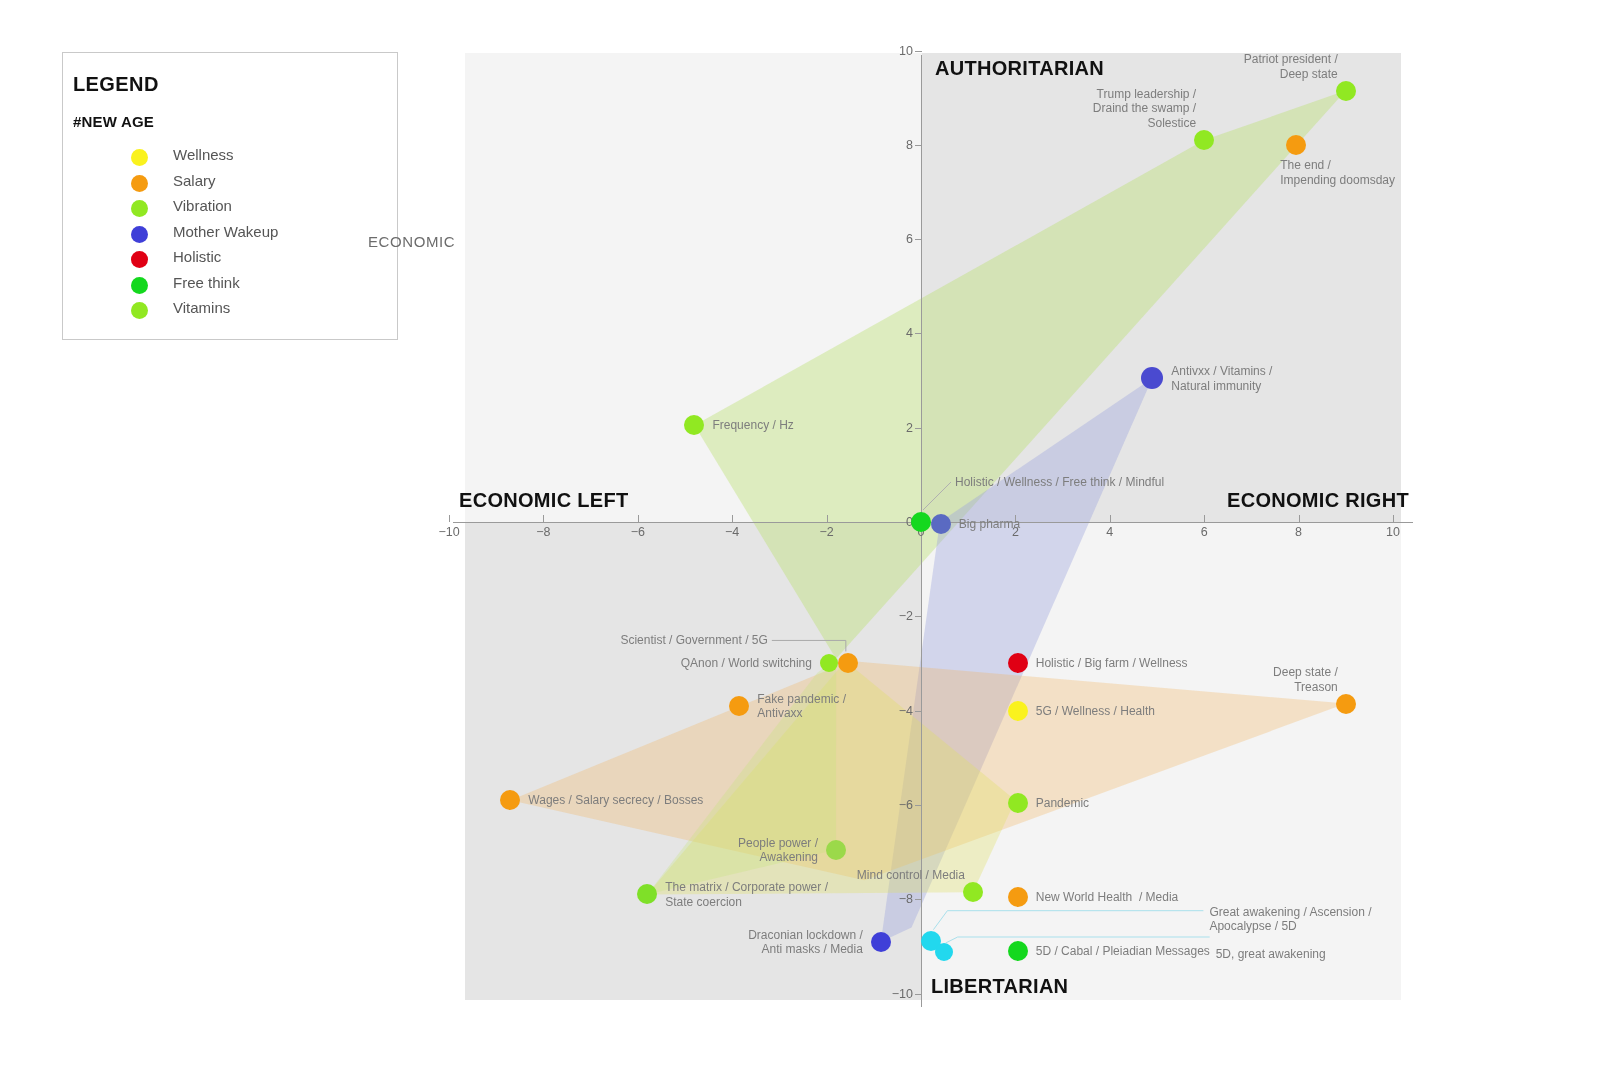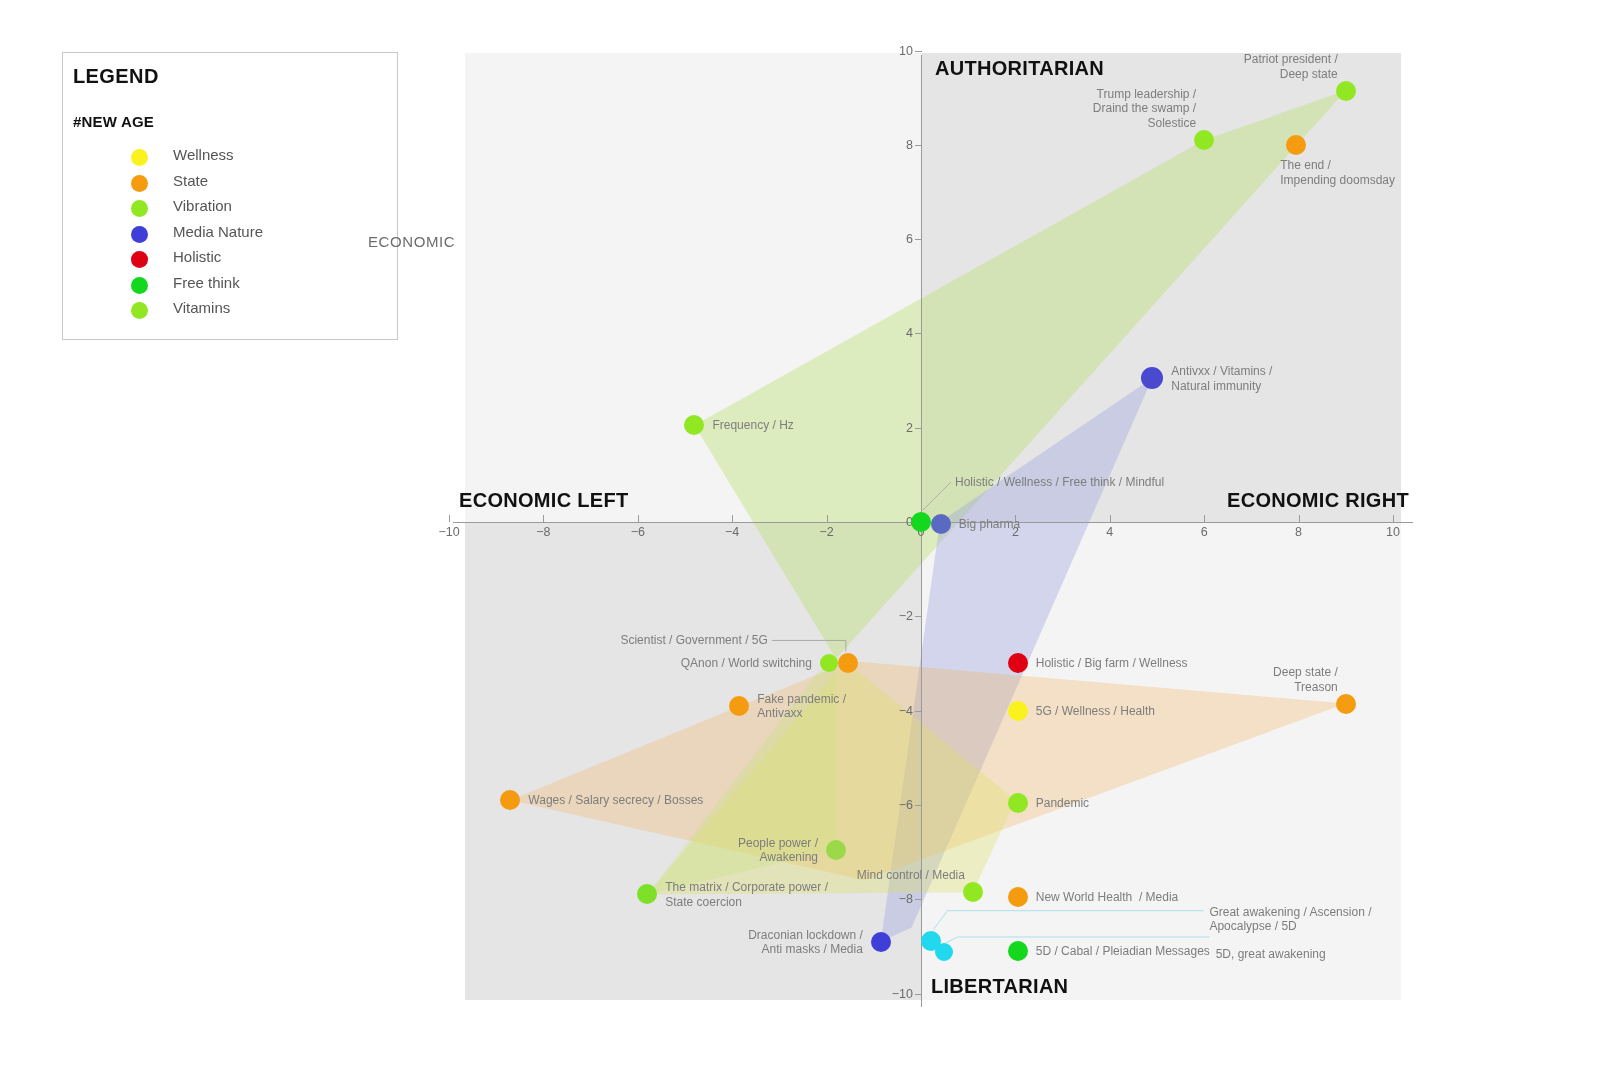--- a/index.html
+++ b/index.html
@@ -10,21 +10,21 @@
     position:relative;overflow:hidden;
   }
   #root{position:absolute;inset:0;}
 
   
   .legend-box{
     position:absolute;left:62px;top:52px;width:336px;height:288px;
     background:#ffffff;border:1px solid #c9c9c9;box-sizing:border-box;
   }
   .legend-title{
-    position:absolute;left:10px;top:12px;
+    position:absolute;left:10px;top:20px;
     font-size:20px;font-weight:bold;color:#111;letter-spacing:.4px;
   }
   .legend-sub{
     position:absolute;left:10px;top:60px;
     font-size:15px;font-weight:bold;color:#111;letter-spacing:.2px;
   }
   .legend-list{position:absolute;left:10px;top:92px;width:316px;}
   .legend-row{position:relative;height:25.5px;}
   .legend-swatch{
     position:absolute;left:58px;top:4px;width:17px;height:17px;border-radius:50%;
@@ -91,29 +91,29 @@
   <div class="legend-box">
     <div class="legend-title">LEGEND</div>
     <div class="legend-sub">#NEW AGE</div>
     <div class="legend-list">
       <div class="legend-row">
         <span class="legend-swatch" style="background: rgb(250, 242, 30);"></span>
         <span class="legend-label">Wellness</span>
       </div>
       <div class="legend-row">
         <span class="legend-swatch" style="background: rgb(245, 155, 16);"></span>
-        <span class="legend-label">State</span>
+        <span class="legend-label">Salary</span>
       </div>
       <div class="legend-row">
         <span class="legend-swatch" style="background: rgb(145, 232, 34);"></span>
         <span class="legend-label">Vibration</span>
       </div>
       <div class="legend-row">
         <span class="legend-swatch" style="background: rgb(63, 63, 216);"></span>
-        <span class="legend-label">Media Nature</span>
+        <span class="legend-label">Mother Wakeup</span>
       </div>
       <div class="legend-row">
         <span class="legend-swatch" style="background: rgb(224, 0, 20);"></span>
         <span class="legend-label">Holistic</span>
       </div>
       <div class="legend-row">
         <span class="legend-swatch" style="background: rgb(20, 216, 30);"></span>
         <span class="legend-label">Free think</span>
       </div>
       <div class="legend-row">

